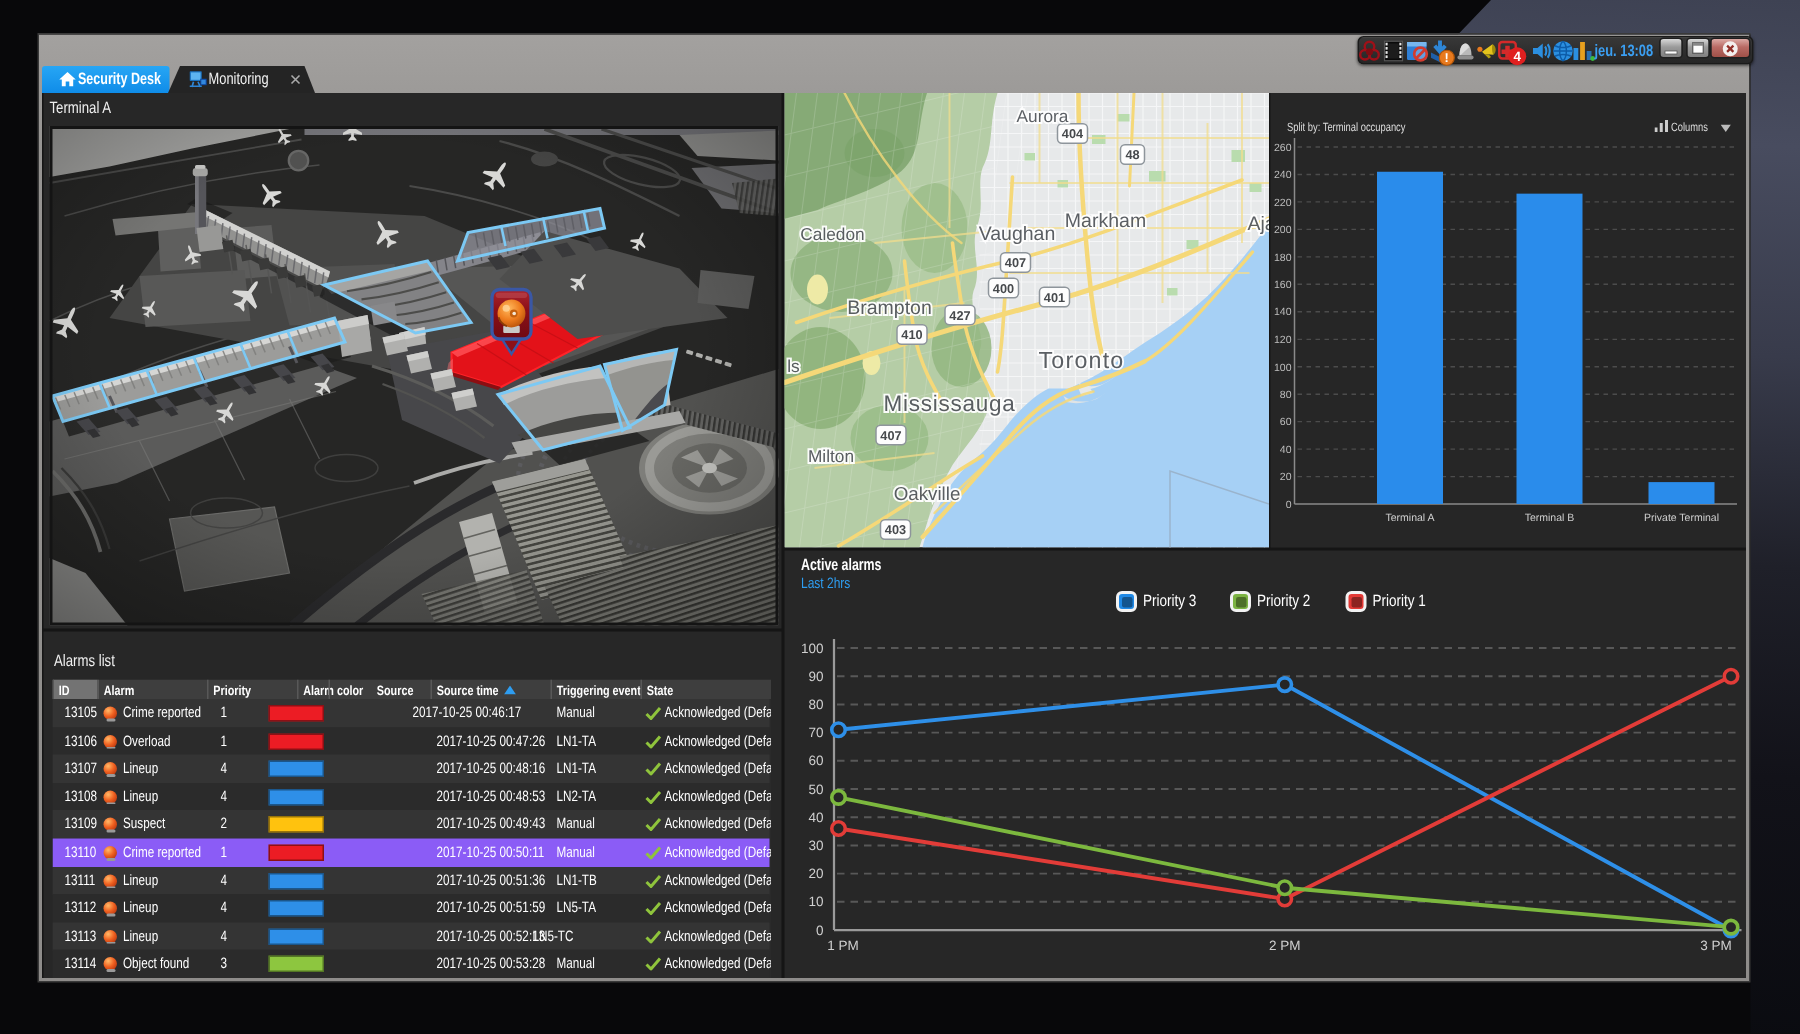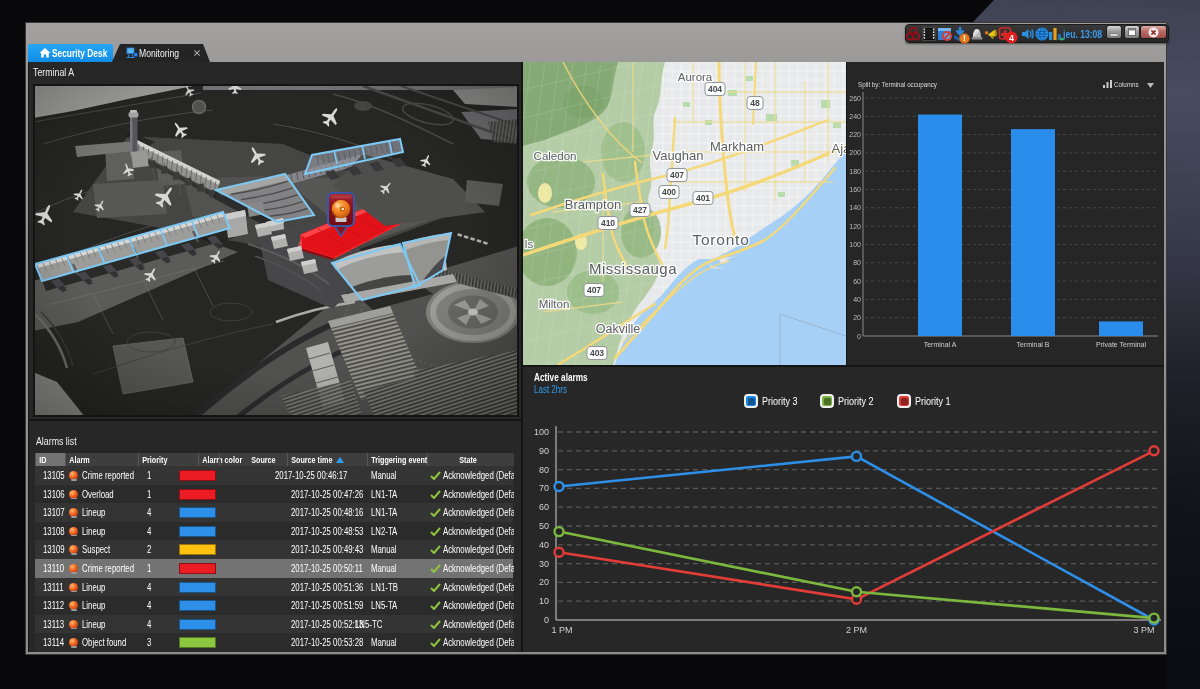--- a/index.html
+++ b/index.html
@@ -68,21 +68,21 @@
 <span class="t" style="left:915px;top:395px;font-size:11px;color:#fff;transform:scaleX(.82)">Priority 1</span>
 <div class="abs" style="left:35px;top:453px;width:479px;height:199px;overflow:hidden;background:#2a2a2a">
 <div class="hrow" style="left:0;top:0;width:479px;height:13px"></div>
 <div class="hc" style="left:0px;width:30px;background:#737373;"><span>ID</span></div>
 <div class="hc" style="left:30px;width:73px;"><span>Alarm</span></div>
 <div class="hc" style="left:103px;width:36px;"><span>Priority</span></div>
 <div class="hc" style="left:139px;width:45px;margin-left:24px;"><span>Alarm color</span></div>
 <div class="hc" style="left:184px;width:68px;padding-left:28px;"><span>Source</span></div>
 <div class="hc" style="left:252px;width:80px;"><span>Source time</span></div>
 <div class="hc" style="left:332px;width:60px;"><span>Triggering event</span></div>
-<div class="hc" style="left:392px;width:83px;text-align:center;"><span>State</span></div>
+<div class="hc" style="left:392px;width:83px;"><span>State</span></div>
 <svg class="abs" style="left:301px;top:4px" width="8" height="6" viewBox="0 0 8 6">
         <path d="M4 0L8 6H0z" fill="#2e9df0"></path>
       </svg>
 <div class="row" style="top:13.0px;background:#343434">
 <div class="cell" style="left:8px;width:26px"><span>13105</span></div>
 <div class="bell" style="left:34px"></div>
 <div class="cell" style="left:47px;width:58px"><span>Crime reported</span></div>
 <div class="cell" style="left:112px;width:20px"><span>1</span></div>
 <div class="sw" style="left:144px;background:#ec1c24"></div>
 <div class="cell" style="left:240px;width:78px"><span>2017-10-25 00:46:17</span></div>
@@ -137,21 +137,21 @@
 <div class="cell" style="left:47px;width:58px"><span>Suspect</span></div>
 <div class="cell" style="left:112px;width:20px"><span>2</span></div>
 <div class="sw" style="left:144px;background:#ffc20e"></div>
 <div class="cell" style="left:256px;width:78px"><span>2017-10-25 00:49:43</span></div>
 <div class="cell" style="left:336px;width:56px"><span>Manual</span></div>
 <svg class="abs" style="left:395px;top:5px" width="11" height="9" viewBox="0 0 11 9">
           <path d="M1 5l3 3 6-7" stroke="#8fc43c" stroke-width="2" fill="none"></path>
         </svg>
 <div class="cell" style="left:408px;width:71px"><span>Acknowledged (Defa</span></div>
 </div>
-<div class="row" style="top:106.0px;background:#737373">
+<div class="row" style="top:106.0px;background:#8b5cf6">
 <div class="cell" style="left:8px;width:26px"><span>13110</span></div>
 <div class="bell" style="left:34px"></div>
 <div class="cell" style="left:47px;width:58px"><span>Crime reported</span></div>
 <div class="cell" style="left:112px;width:20px"><span>1</span></div>
 <div class="sw" style="left:144px;background:#ec1c24"></div>
 <div class="cell" style="left:256px;width:78px"><span>2017-10-25 00:50:11</span></div>
 <div class="cell" style="left:336px;width:56px"><span>Manual</span></div>
 <svg class="abs" style="left:395px;top:5px" width="11" height="9" viewBox="0 0 11 9">
           <path d="M1 5l3 3 6-7" stroke="#8fc43c" stroke-width="2" fill="none"></path>
         </svg>

